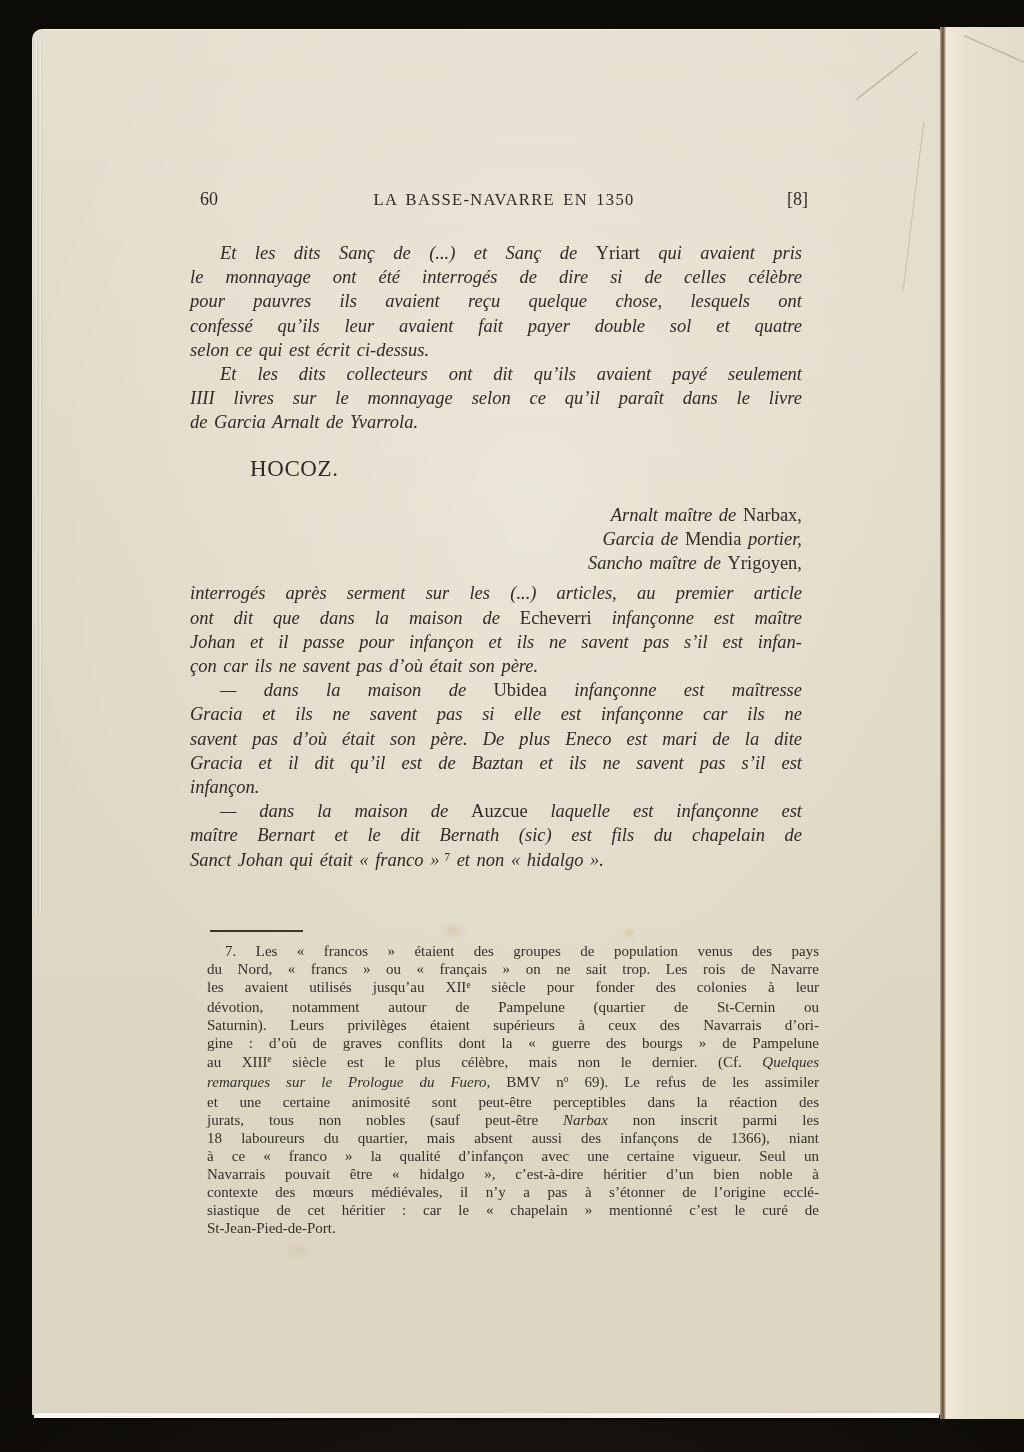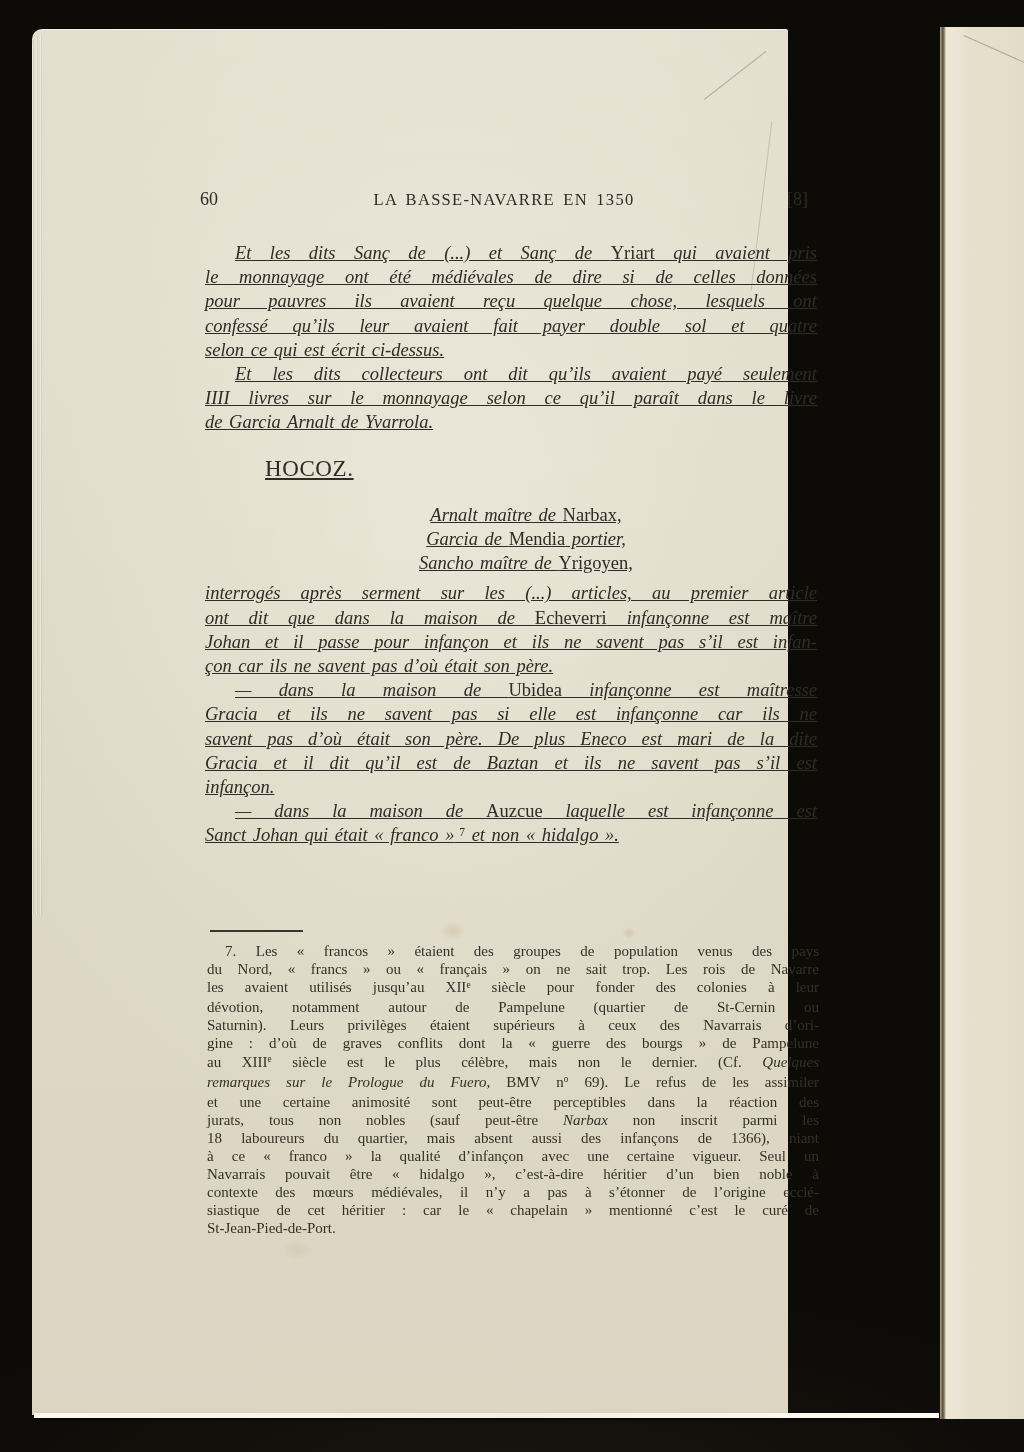--- a/index.html
+++ b/index.html
@@ -18,21 +18,21 @@
   .page-adjacent .corner-fold{
     position:absolute;left:18px;top:8px;width:110px;height:1px;
     background:rgba(120,104,78,0.45);transform:rotate(24deg);transform-origin:left top;
   }
   .page-divider{
     position:absolute;left:940px;top:27px;width:6px;height:1392px;
     background:linear-gradient(90deg,#b4a88e 0%,#5d4f3a 45%,#8d7f64 70%,#efe7d4 100%);
   }
   
   .page-main{
-    position:absolute;left:32px;top:29px;width:756px;height:1386px;
+    position:absolute;left:32px;top:29px;width:908px;height:1386px;
     border-radius:10px 2px 0 0;
     background:
       radial-gradient(ellipse 700px 900px at 55% 35%, rgba(255,253,244,0.35), transparent 75%),
       linear-gradient(180deg,#e5dfd0 0%,#ded8c6 40%,#dcd5c2 100%);
     box-shadow:inset 0 1px 0 rgba(255,255,255,0.5);
   }
   .fore-edge-lines{
     position:absolute;left:0;top:6px;width:11px;height:880px;
     background:repeating-linear-gradient(90deg,rgba(255,255,255,0.35) 0 1px,rgba(150,140,118,0.18) 1px 2px,transparent 2px 4px);
     border-radius:10px 0 0 0;
@@ -60,33 +60,32 @@
   
   .pagehead{
     position:absolute;left:168px;top:160px;width:608px;
     display:flex;align-items:baseline;color:#2e2a24;
   }
   .folio-left{width:90px;text-align:left;font-size:18px;}
   .running-title{flex:1;text-align:center;font-size:16.5px;letter-spacing:1.3px;word-spacing:3px;}
   .folio-right{width:90px;text-align:right;font-size:18px;}
 
   .body-text{
-    position:absolute;left:173px;top:212px;width:612px;
+    position:absolute;left:158px;top:212px;width:612px;
     font-size:18.5px;line-height:24.2px;font-style:italic;color:#2f2b25;
     word-spacing:2px;
-    text-decoration:underline;
   }
   .jline{text-align:justify;text-align-last:justify;white-space:normal;}
   .jline.last{text-align-last:left;}
   .jline.ind{text-indent:30px;}
   .heading{
     font-style:normal;font-size:23px;letter-spacing:0.6px;
     margin:22px 0 22px 60px;color:#2e2a24;
   }
-  .list-line{margin-left:30px;text-align:center;}
+  .list-line{margin-left:30px;text-align:right;}
   .s-r{font-style:normal;}
   .s-i{font-style:italic;}
   .s-sup{font-size:0.62em;position:relative;top:-0.45em;font-style:normal;}
 
   .footnote-rule{
     position:absolute;left:178px;top:901px;width:93px;height:0;
     border-top:2px solid #3b362c;
   }
   .footnote{
     position:absolute;left:175px;top:913px;width:612px;
@@ -115,21 +114,21 @@
 
     <div class="pagehead">
       <span class="folio-left">60</span>
       <span class="running-title">LA BASSE-NAVARRE EN 1350</span>
       <span class="folio-right">[8]</span>
     </div>
 
     <div class="body-text" id="body-text">
         <div class="para">
           <div class="jline ind"><span>Et les dits Sanç de (...) et Sanç de </span><span class="s-r">Yriart</span><span> qui avaient pris</span></div>
-          <div class="jline"><span>le monnayage ont été médiévales de dire si de celles données</span></div>
+          <div class="jline"><span>le monnayage ont été interrogés de dire si de celles célèbre</span></div>
           <div class="jline"><span>pour pauvres ils avaient reçu quelque chose, lesquels ont</span></div>
           <div class="jline"><span>confessé qu’ils leur avaient fait payer double sol et quatre</span></div>
           <div class="jline last"><span>selon ce qui est écrit ci-dessus.</span></div>
         </div>
         <div class="para">
           <div class="jline ind"><span>Et les dits collecteurs ont dit qu’ils avaient payé seulement</span></div>
           <div class="jline"><span>IIII livres sur le monnayage selon ce qu’il paraît dans le livre</span></div>
           <div class="jline last"><span>de Garcia Arnalt de Yvarrola.</span></div>
         </div>
         <div class="heading">HOCOZ.</div>
@@ -146,20 +145,21 @@
         </div>
         <div class="para">
           <div class="jline ind"><span>— dans la maison de </span><span class="s-r">Ubidea</span><span> infançonne est maîtresse</span></div>
           <div class="jline"><span>Gracia et ils ne savent pas si elle est infançonne car ils ne</span></div>
           <div class="jline"><span>savent pas d’où était son père. De plus Eneco est mari de la dite</span></div>
           <div class="jline"><span>Gracia et il dit qu’il est de Baztan et ils ne savent pas s’il est</span></div>
           <div class="jline last"><span>infançon.</span></div>
         </div>
         <div class="para">
           <div class="jline ind"><span>— dans la maison de </span><span class="s-r">Auzcue</span><span> laquelle est infançonne est</span></div>
+          <div class="jline"><span>maître Bernart et le dit Bernath (sic) est fils du chapelain de</span></div>
           <div class="jline last"><span>Sanct Johan qui était « franco »</span><span class="s-sup"> 7</span><span> et non « hidalgo ».</span></div>
         </div>
       </div>
 
     <div class="footnote-rule"></div>
     <div class="footnote" id="footnote">
         <div class="jline ind"><span>7. Les « francos » étaient des groupes de population venus des pays</span></div>
         <div class="jline"><span>du Nord, « francs » ou « français » on ne sait trop. Les rois de Navarre</span></div>
         <div class="jline"><span>les avaient utilisés jusqu’au XII</span><span class="s-sup">e</span><span> siècle pour fonder des colonies à leur</span></div>
         <div class="jline"><span>dévotion, notamment autour de Pampelune (quartier de St-Cernin ou</span></div>

